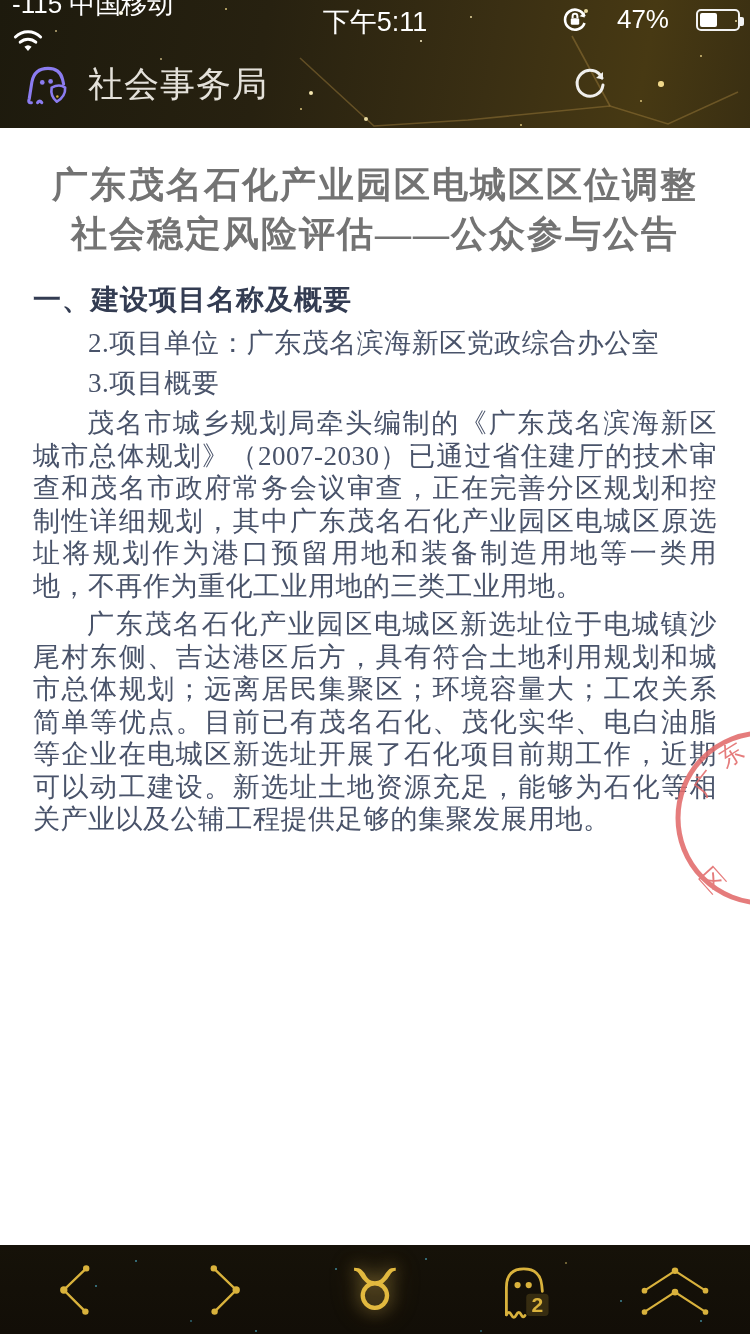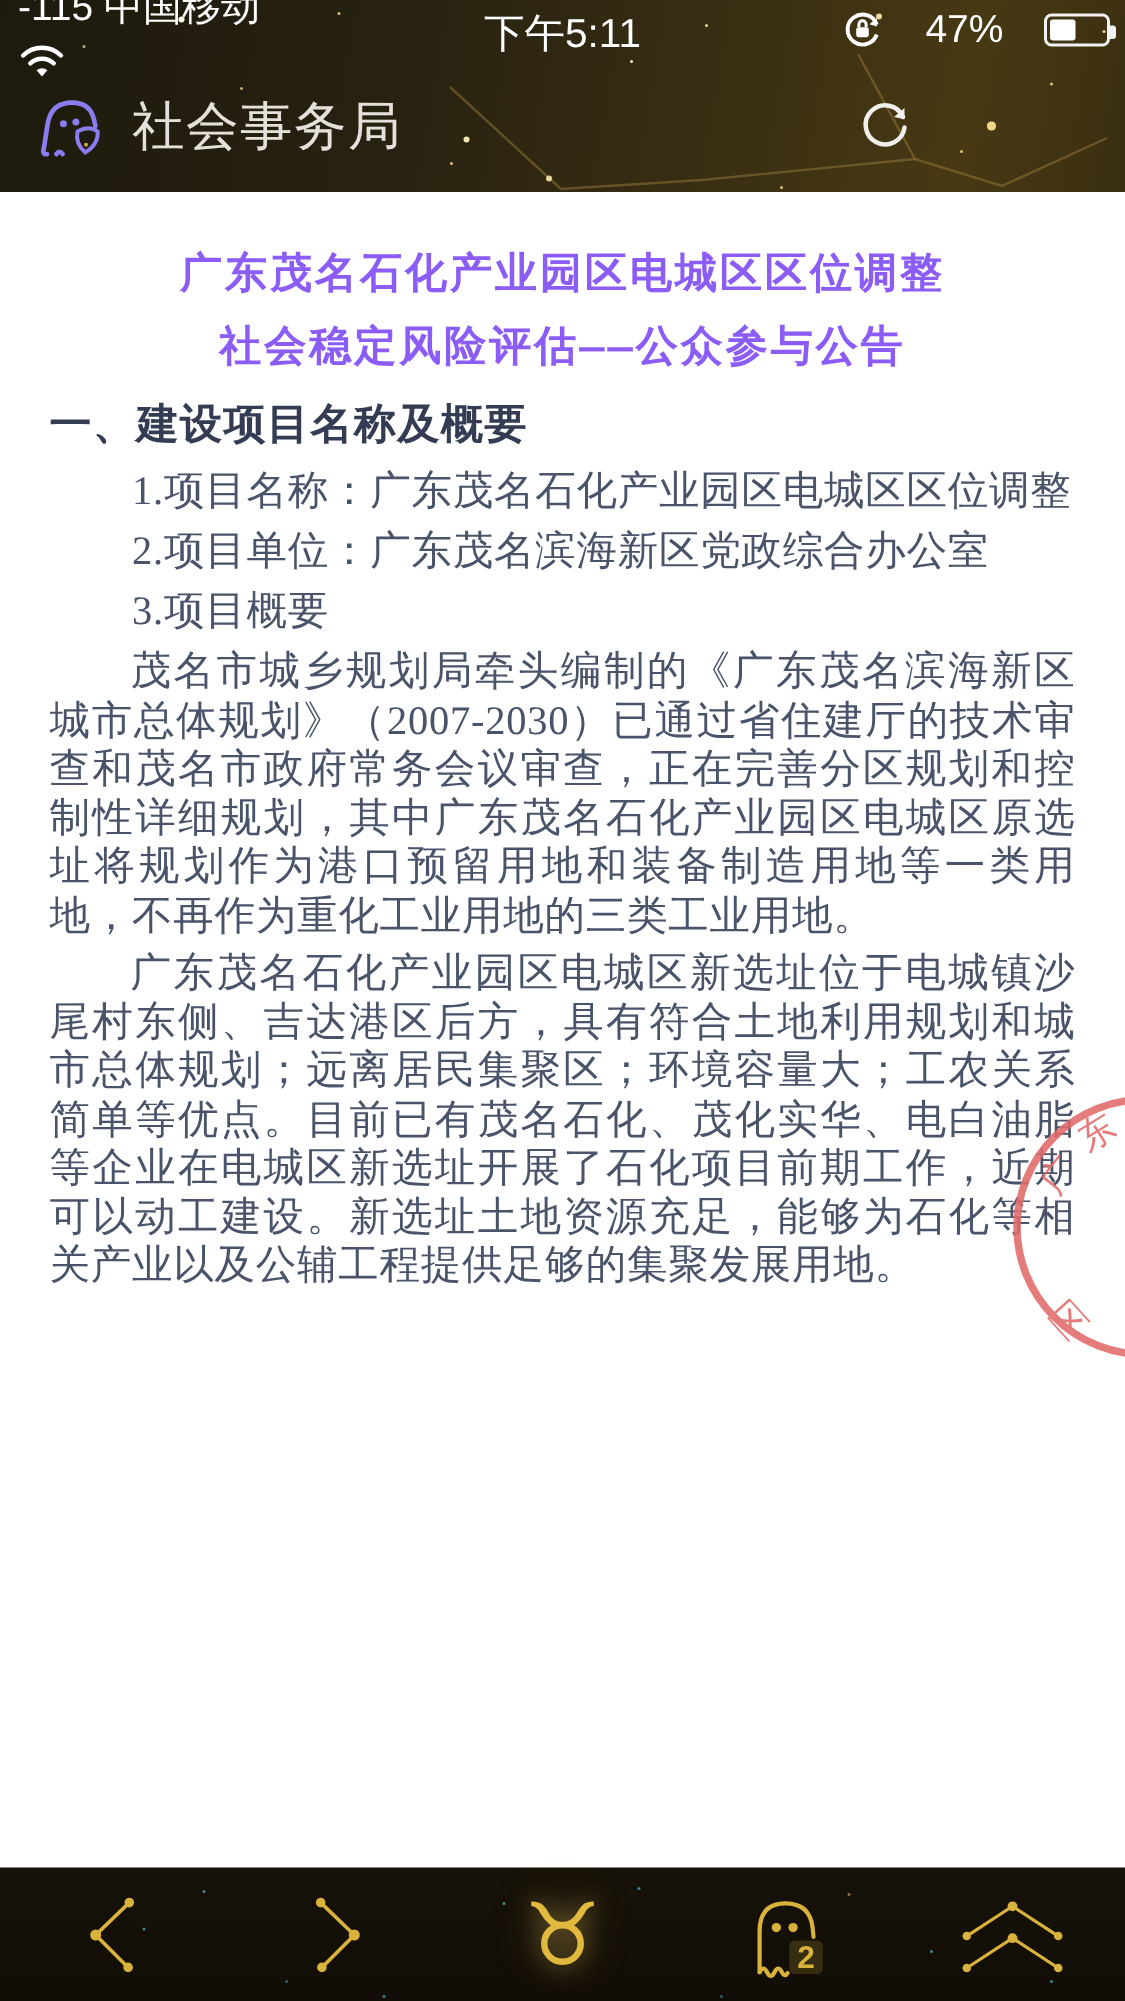--- a/index.html
+++ b/index.html
@@ -50,26 +50,26 @@
   .app-title{color:#e4e1da;font-size:35px;margin-left:14px;letter-spacing:1px;}
   .ghost-logo{margin-left:22px;display:flex;align-items:center;}
   .refresh-btn{position:absolute;right:24px;top:24px;}
   
   .doc-page{
     position:absolute;top:128px;left:0;width:750px;height:1117px;background:#ffffff;z-index:3;
     font-family:"Liberation Serif","DejaVu Serif",serif;color:#49536a;
     padding:34px 33px 0 33px;box-sizing:border-box;
   }
   .doc-title{
-    text-align:center;font-size:28px;font-weight:700;color:#8b5cf6;letter-spacing:2px;line-height:34px;font-family:Liberation Mono, monospace;
+    text-align:center;font-size:36px;font-weight:700;color:#737373;letter-spacing:2px;line-height:34px;
   }
   .doc-title.l1{margin:6px 0 0 0;}
   .doc-title.l2{margin:15px 0 14px 0;}
   .sec-heading{
-    font-size:28px;font-weight:700;color:#333c52;letter-spacing:1px;margin:16px 0 10px 0;line-height:34px;
+    font-size:28px;font-weight:700;color:#333c52;letter-spacing:1px;margin:32px 0 10px 0;line-height:34px;
   }
   .doc-item{font-size:27px;line-height:32px;margin:8px 0 8px 55px;letter-spacing:0.5px;}
   .doc-par{
     font-size:27px;line-height:32.5px;text-indent:2em;text-align:justify;margin:6px 0 0 0;letter-spacing:0.5px;
   }
   
   .stamp{position:absolute;left:668px;top:726px;z-index:4;opacity:0.88;}
   
   .bottom-bar{
     position:absolute;top:1245px;left:0;width:750px;height:89px;
@@ -154,21 +154,20 @@
       <path d="M31 8 L31 15.5 L24 14 Z" fill="#f0efec"></path>
     </svg>
   </span>
 </div>
 
 <div class="doc-page">
   <div class="doc-title l1">广东茂名石化产业园区电城区区位调整</div>
   <div class="doc-title l2">社会稳定风险评估——公众参与公告</div>
 
   <div class="sec-heading">一、建设项目名称及概要</div>
-  <div class="doc-item">1.项目名称：广东茂名石化产业园区电城区区位调整</div>
   <div class="doc-item">2.项目单位：广东茂名滨海新区党政综合办公室</div>
   <div class="doc-item">3.项目概要</div>
 
   <p class="doc-par">茂名市城乡规划局牵头编制的《广东茂名滨海新区城市总体规划》（2007-2030）已通过省住建厅的技术审查和茂名市政府常务会议审查，正在完善分区规划和控制性详细规划，其中广东茂名石化产业园区电城区原选址将规划作为港口预留用地和装备制造用地等一类用地，不再作为重化工业用地的三类工业用地。</p>
   <p class="doc-par">广东茂名石化产业园区电城区新选址位于电城镇沙尾村东侧、吉达港区后方，具有符合土地利用规划和城市总体规划；远离居民集聚区；环境容量大；工农关系简单等优点。目前已有茂名石化、茂化实华、电白油脂等企业在电城区新选址开展了石化项目前期工作，近期可以动工建设。新选址土地资源充足，能够为石化等相关产业以及公辅工程提供足够的集聚发展用地。</p>
 
 </div>
 
 <div class="stamp">
   <svg width="190" height="190" viewBox="0 0 190 190">

